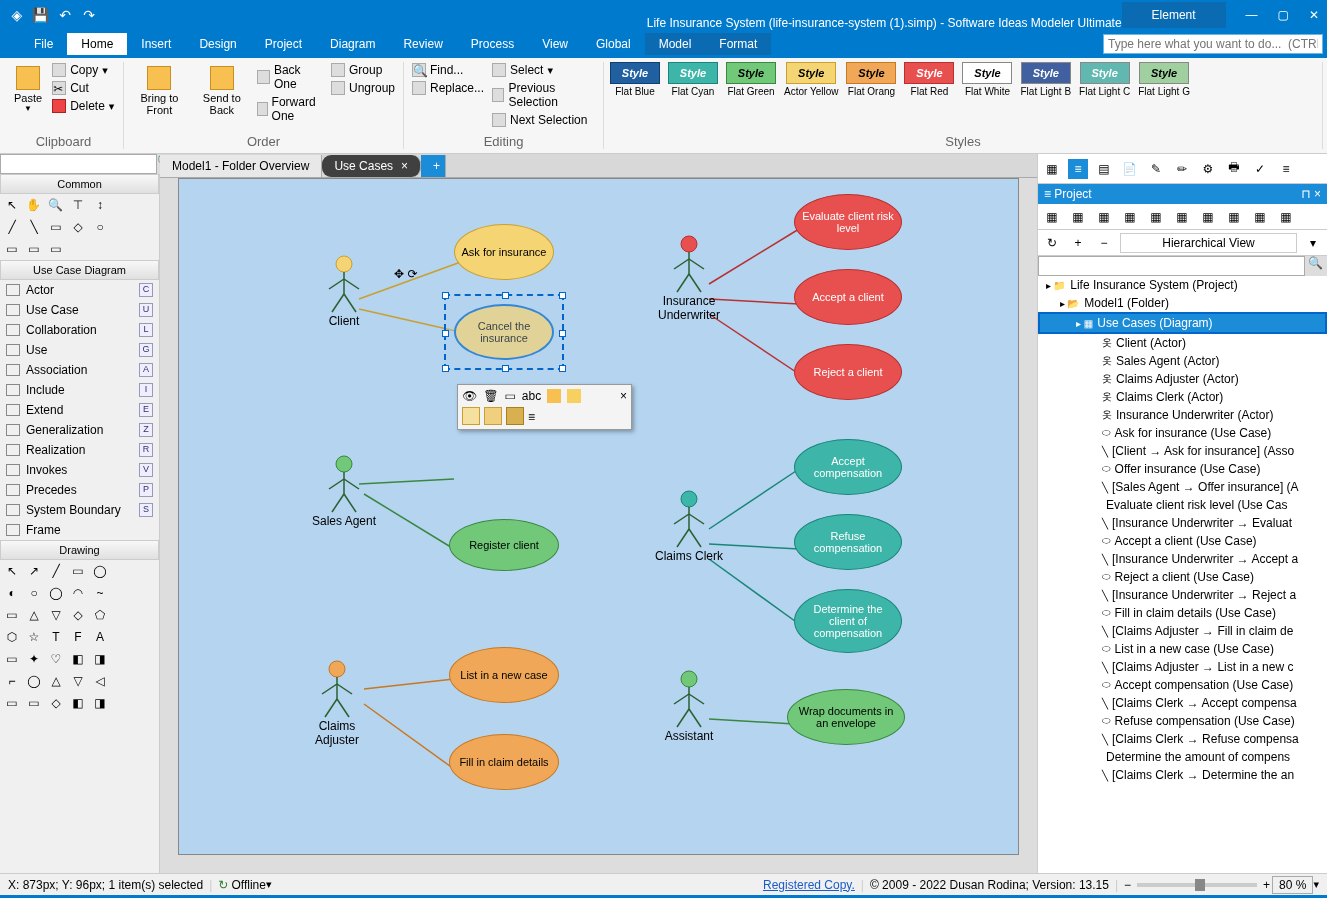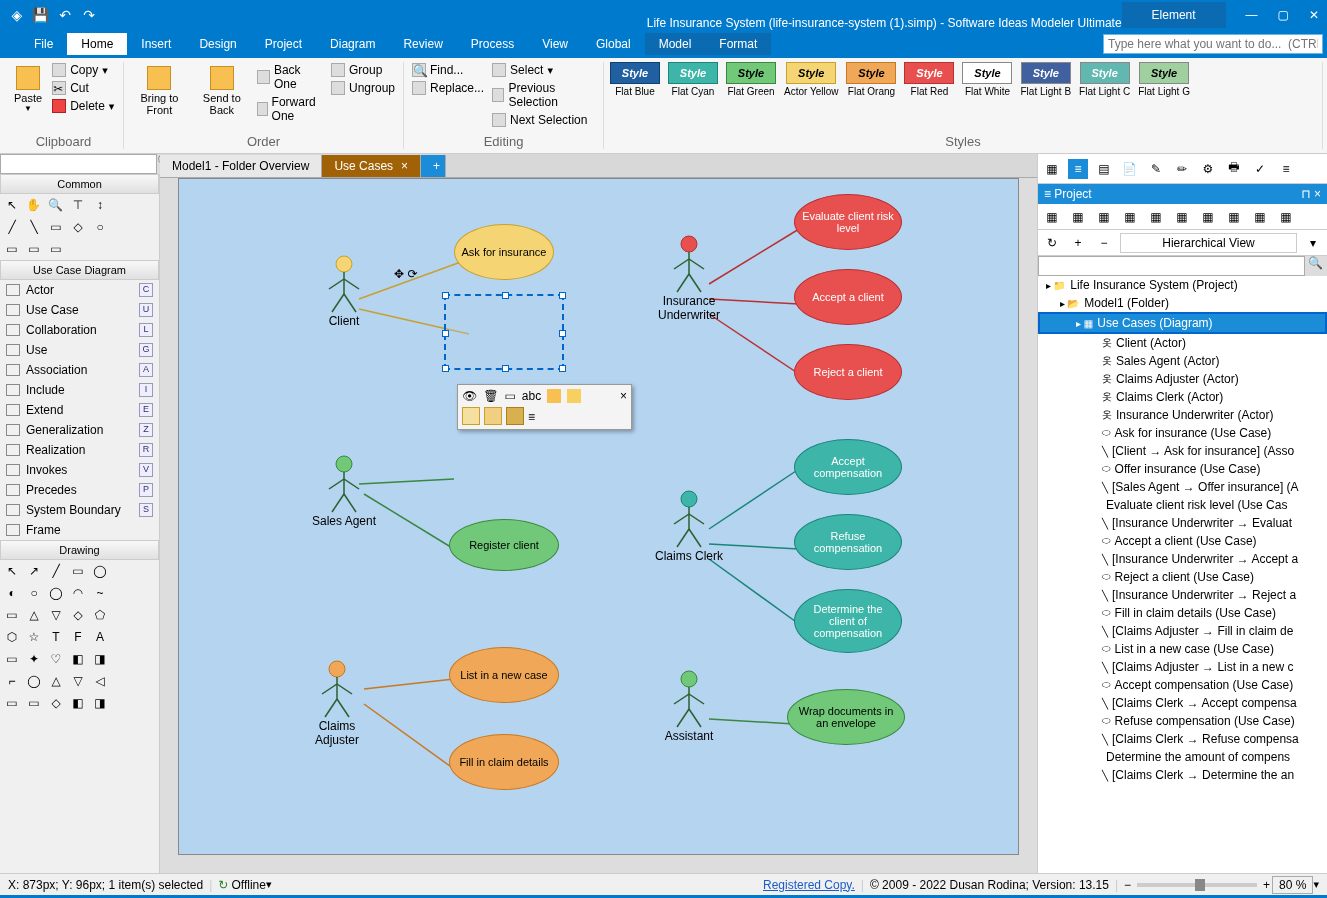--- a/index.html
+++ b/index.html
@@ -33,21 +33,21 @@
 .leftpanel{width:160px;background:#f0f0f0;display:flex;flex-direction:column;border-right:1px solid #ccc;}
 .panelhead{background:linear-gradient(#f8f8f8,#e0e0e0);text-align:center;padding:3px;border:1px solid #ccc;font-size:11px;}
 .toolrow{display:flex;padding:2px;gap:2px;}
 .toolrow span{width:20px;height:18px;border:1px solid transparent;display:flex;align-items:center;justify-content:center;}
 .listitem{display:flex;align-items:center;padding:3px 6px;cursor:pointer;gap:6px;}
 .listitem .ic{width:14px;height:12px;}
 .listitem .k{margin-left:auto;width:14px;height:14px;border:1px solid #99b;background:#eef;font-size:9px;text-align:center;color:#336;}
 .canvas-area{flex:1;position:relative;background:#ddd;}
 .tabs{height:24px;background:#d8d8d8;display:flex;align-items:center;border-bottom:1px solid #aaa;}
 .tab{padding:4px 12px;background:#e8e8e8;border-right:1px solid #aaa;cursor:pointer;}
-.tab.active{background:#a16207;color:#fff;}
+.tab.active{background:#404040;color:#fff;border-radius:9px;}
 .tab.active .x{margin-left:8px;}
 .canvas{position:absolute;top:24px;left:18px;right:18px;bottom:18px;background:#b4d4f0;border:1px solid #888;overflow:hidden;}
 .actor{position:absolute;width:80px;text-align:center;}
 .actor svg{display:block;margin:0 auto;}
 .usecase{position:absolute;border-radius:50%;display:flex;align-items:center;justify-content:center;text-align:center;font-size:11px;padding:6px;}
 .uc-yellow{background:#f5d573;border:1px solid #c8a030;}
 .uc-red{background:#e85050;border:1px solid #b83030;color:#fff;}
 .uc-green{background:#70c878;border:1px solid #3a8840;}
 .uc-orange{background:#f0a858;border:1px solid #c87820;}
 .uc-teal{background:#3db5a8;border:1px solid #1a8578;color:#fff;}
@@ -462,20 +462,21 @@
             <line x1="20" y1="18" x2="20" y2="40" stroke="#3a8840" stroke-width="1.5"></line>
             <line x1="20" y1="25" x2="5" y2="35" stroke="#3a8840" stroke-width="1.5"></line>
             <line x1="20" y1="25" x2="35" y2="35" stroke="#3a8840" stroke-width="1.5"></line>
             <line x1="20" y1="40" x2="8" y2="58" stroke="#3a8840" stroke-width="1.5"></line>
             <line x1="20" y1="40" x2="32" y2="58" stroke="#3a8840" stroke-width="1.5"></line>
           </svg>
           <div>Assistant</div>
         </div>
 
       <div class="usecase uc-yellow" style="top:45px;left:275px;width:100px;height:56px">Ask for insurance</div>
+      <div class="usecase uc-yellow sel" style="top:125px;left:275px;width:100px;height:56px">Cancel the insurance</div>
       <div class="selbox" style="top:115px;left:265px;width:120px;height:76px">
         <div class="handle" style="top:-4px;left:-4px"></div>
           <div class="handle" style="top:-4px;left:56px"></div>
           <div class="handle" style="top:-4px;right:-4px"></div>
         <div class="handle" style="top:34px;left:-4px"></div>
           <div class="handle" style="top:34px;right:-4px"></div>
         <div class="handle" style="bottom:-4px;left:-4px"></div>
           <div class="handle" style="bottom:-4px;left:56px"></div>
           <div class="handle" style="bottom:-4px;right:-4px"></div>
       </div>

